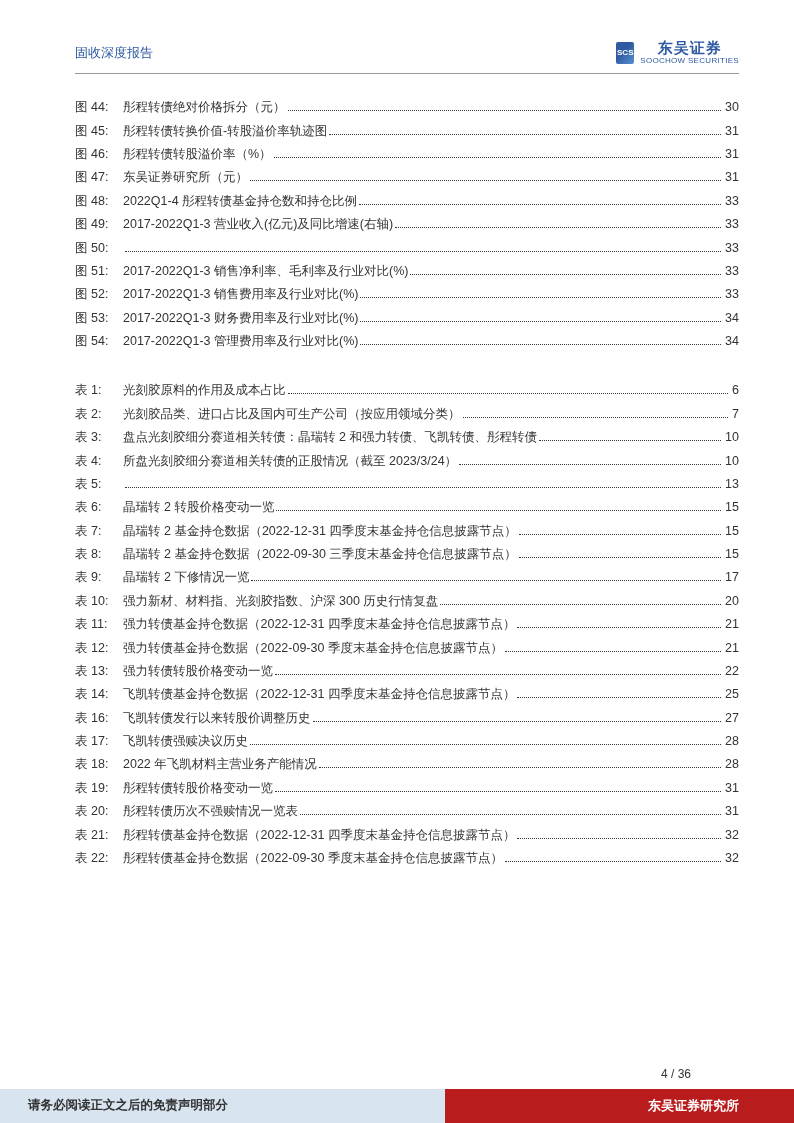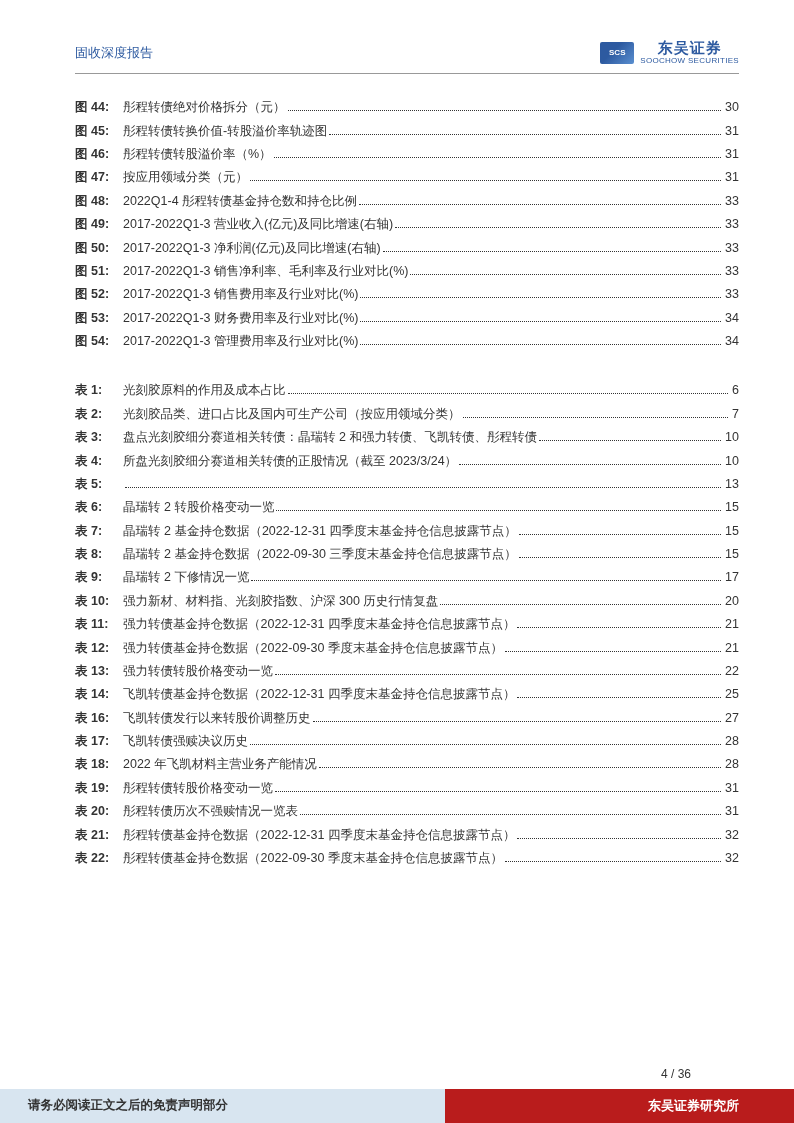--- a/index.html
+++ b/index.html
@@ -30,21 +30,21 @@
       color: #2d5aa0;
       font-size: 13px;
       font-weight: 500;
     }
     .logo-wrap {
       display: flex;
       align-items: center;
       gap: 6px;
     }
     .logo-mark {
-      width: 34px;
+      width: 18px;
       height: 22px;
       background: linear-gradient(135deg, #2d5aa0 40%, #5a8fd0 100%);
       border-radius: 2px;
       position: relative;
       display: flex;
       align-items: center;
       justify-content: center;
       color: #fff;
       font-size: 8px;
       font-weight: bold;
@@ -63,21 +63,20 @@
     .toc-line {
       display: flex;
       align-items: baseline;
       margin-bottom: 4px;
       font-size: 12.5px;
       line-height: 1.55;
     }
     .toc-label {
       white-space: nowrap;
       min-width: 48px;
-      font-weight: bold;
     }
     .toc-title {
       white-space: nowrap;
     }
     .toc-dots {
       flex: 1;
       border-bottom: 1px dotted #333;
       margin: 0 4px 3px 2px;
       min-width: 10px;
     }
@@ -149,39 +148,38 @@
         <span class="toc-page">31</span>
       </div>
       <div class="toc-line">
         <span class="toc-label">图 46:</span>
         <span class="toc-title">彤程转债转股溢价率（%）</span>
         <span class="toc-dots"></span>
         <span class="toc-page">31</span>
       </div>
       <div class="toc-line">
         <span class="toc-label">图 47:</span>
-        <span class="toc-title">按应用领域分类（元）</span>
+        <span class="toc-title">东吴证券研究所（元）</span>
         <span class="toc-dots"></span>
         <span class="toc-page">31</span>
       </div>
       <div class="toc-line">
         <span class="toc-label">图 48:</span>
         <span class="toc-title">2022Q1-4 彤程转债基金持仓数和持仓比例</span>
         <span class="toc-dots"></span>
         <span class="toc-page">33</span>
       </div>
       <div class="toc-line">
         <span class="toc-label">图 49:</span>
         <span class="toc-title">2017-2022Q1-3 营业收入(亿元)及同比增速(右轴)</span>
         <span class="toc-dots"></span>
         <span class="toc-page">33</span>
       </div>
       <div class="toc-line">
         <span class="toc-label">图 50:</span>
-        <span class="toc-title">2017-2022Q1-3 净利润(亿元)及同比增速(右轴)</span>
         <span class="toc-dots"></span>
         <span class="toc-page">33</span>
       </div>
       <div class="toc-line">
         <span class="toc-label">图 51:</span>
         <span class="toc-title">2017-2022Q1-3 销售净利率、毛利率及行业对比(%)</span>
         <span class="toc-dots"></span>
         <span class="toc-page">33</span>
       </div>
       <div class="toc-line">

